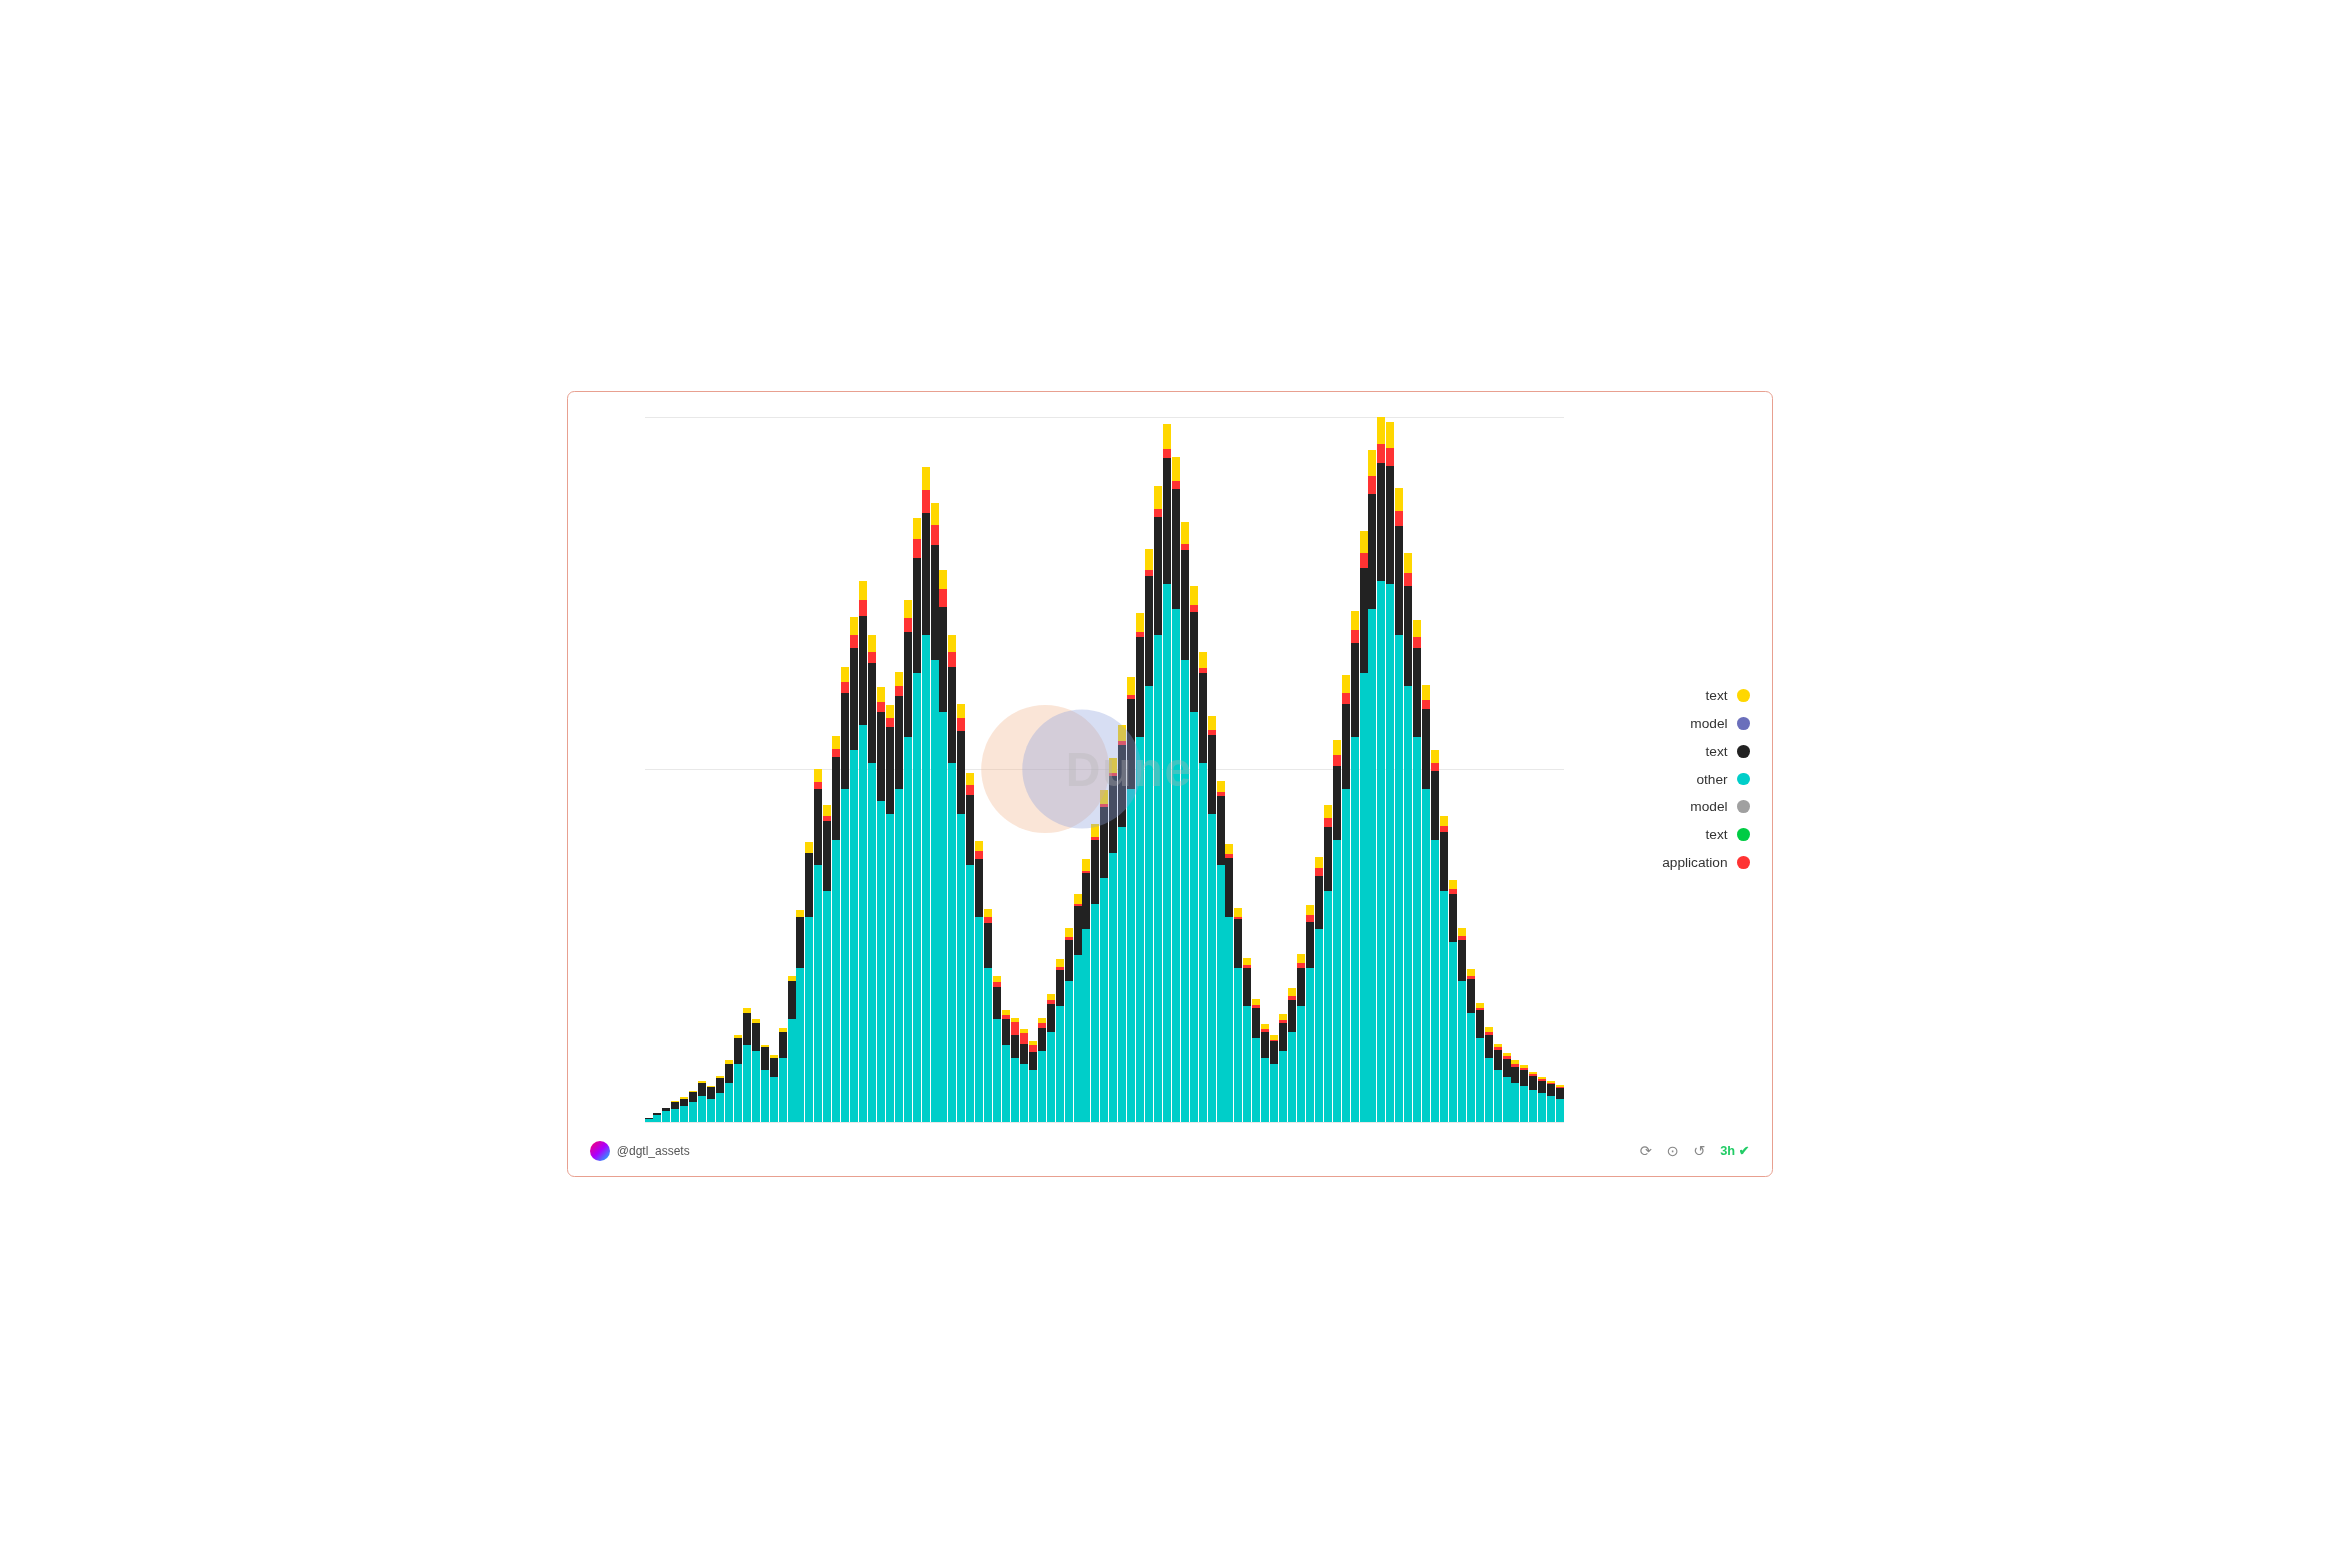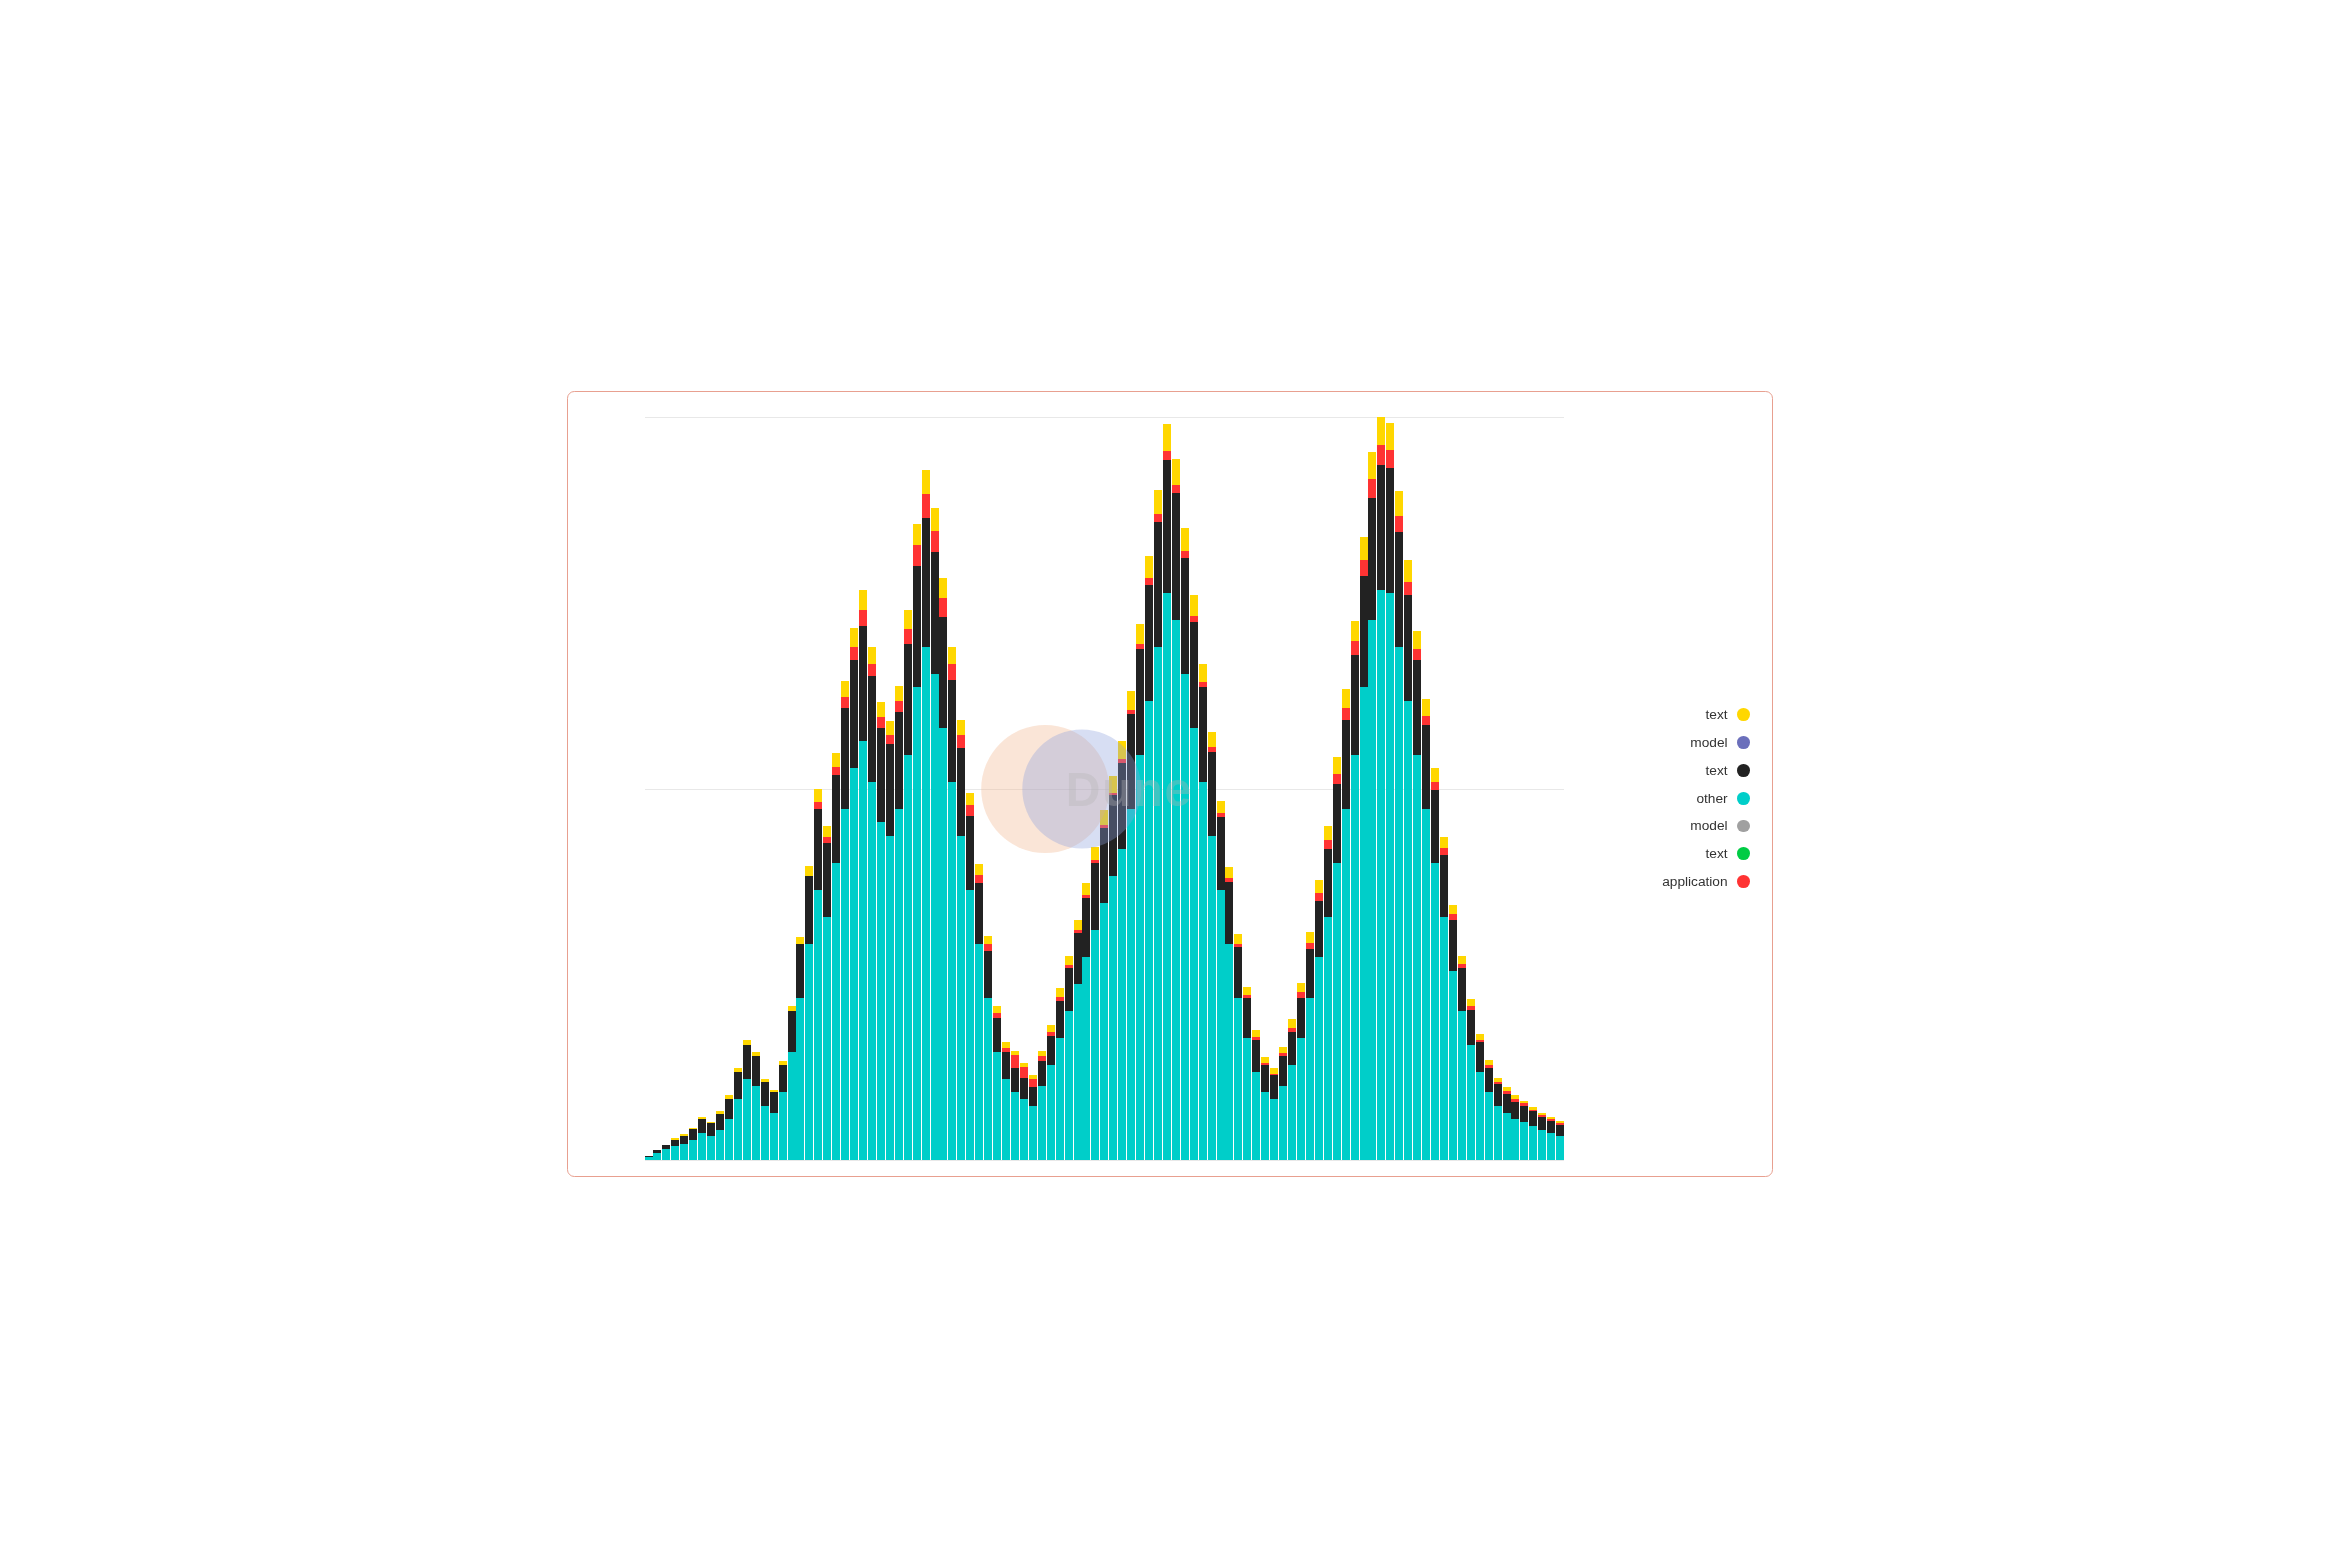--- a/index.html
+++ b/index.html
@@ -1054,14 +1054,29 @@
     <span class="legend-label">text</span>
     <span class="legend-dot" style="background:#00CC44;"></span>
   </div>
         <div class="legend-item">
     <span class="legend-label">application</span>
     <span class="legend-dot" style="background:#FF3333;"></span>
   </div>
       </div>
   </div>
 
+  <div class="footer">
+    <div class="footer-left">
+      <div class="avatar"></div>
+      <span class="footer-username">@dgtl_assets</span>
+    </div>
+    <div class="footer-right">
+      <span class="footer-icon" title="Refresh">⟳</span>
+      <span class="footer-icon" title="Screenshot">⊙</span>
+      <span class="footer-icon" title="Undo">↺</span>
+      <div class="footer-time">
+        <span>3h</span>
+        <span>✔</span>
+      </div>
+    </div>
+  </div>
 </div>
 
 
 </body></html>

